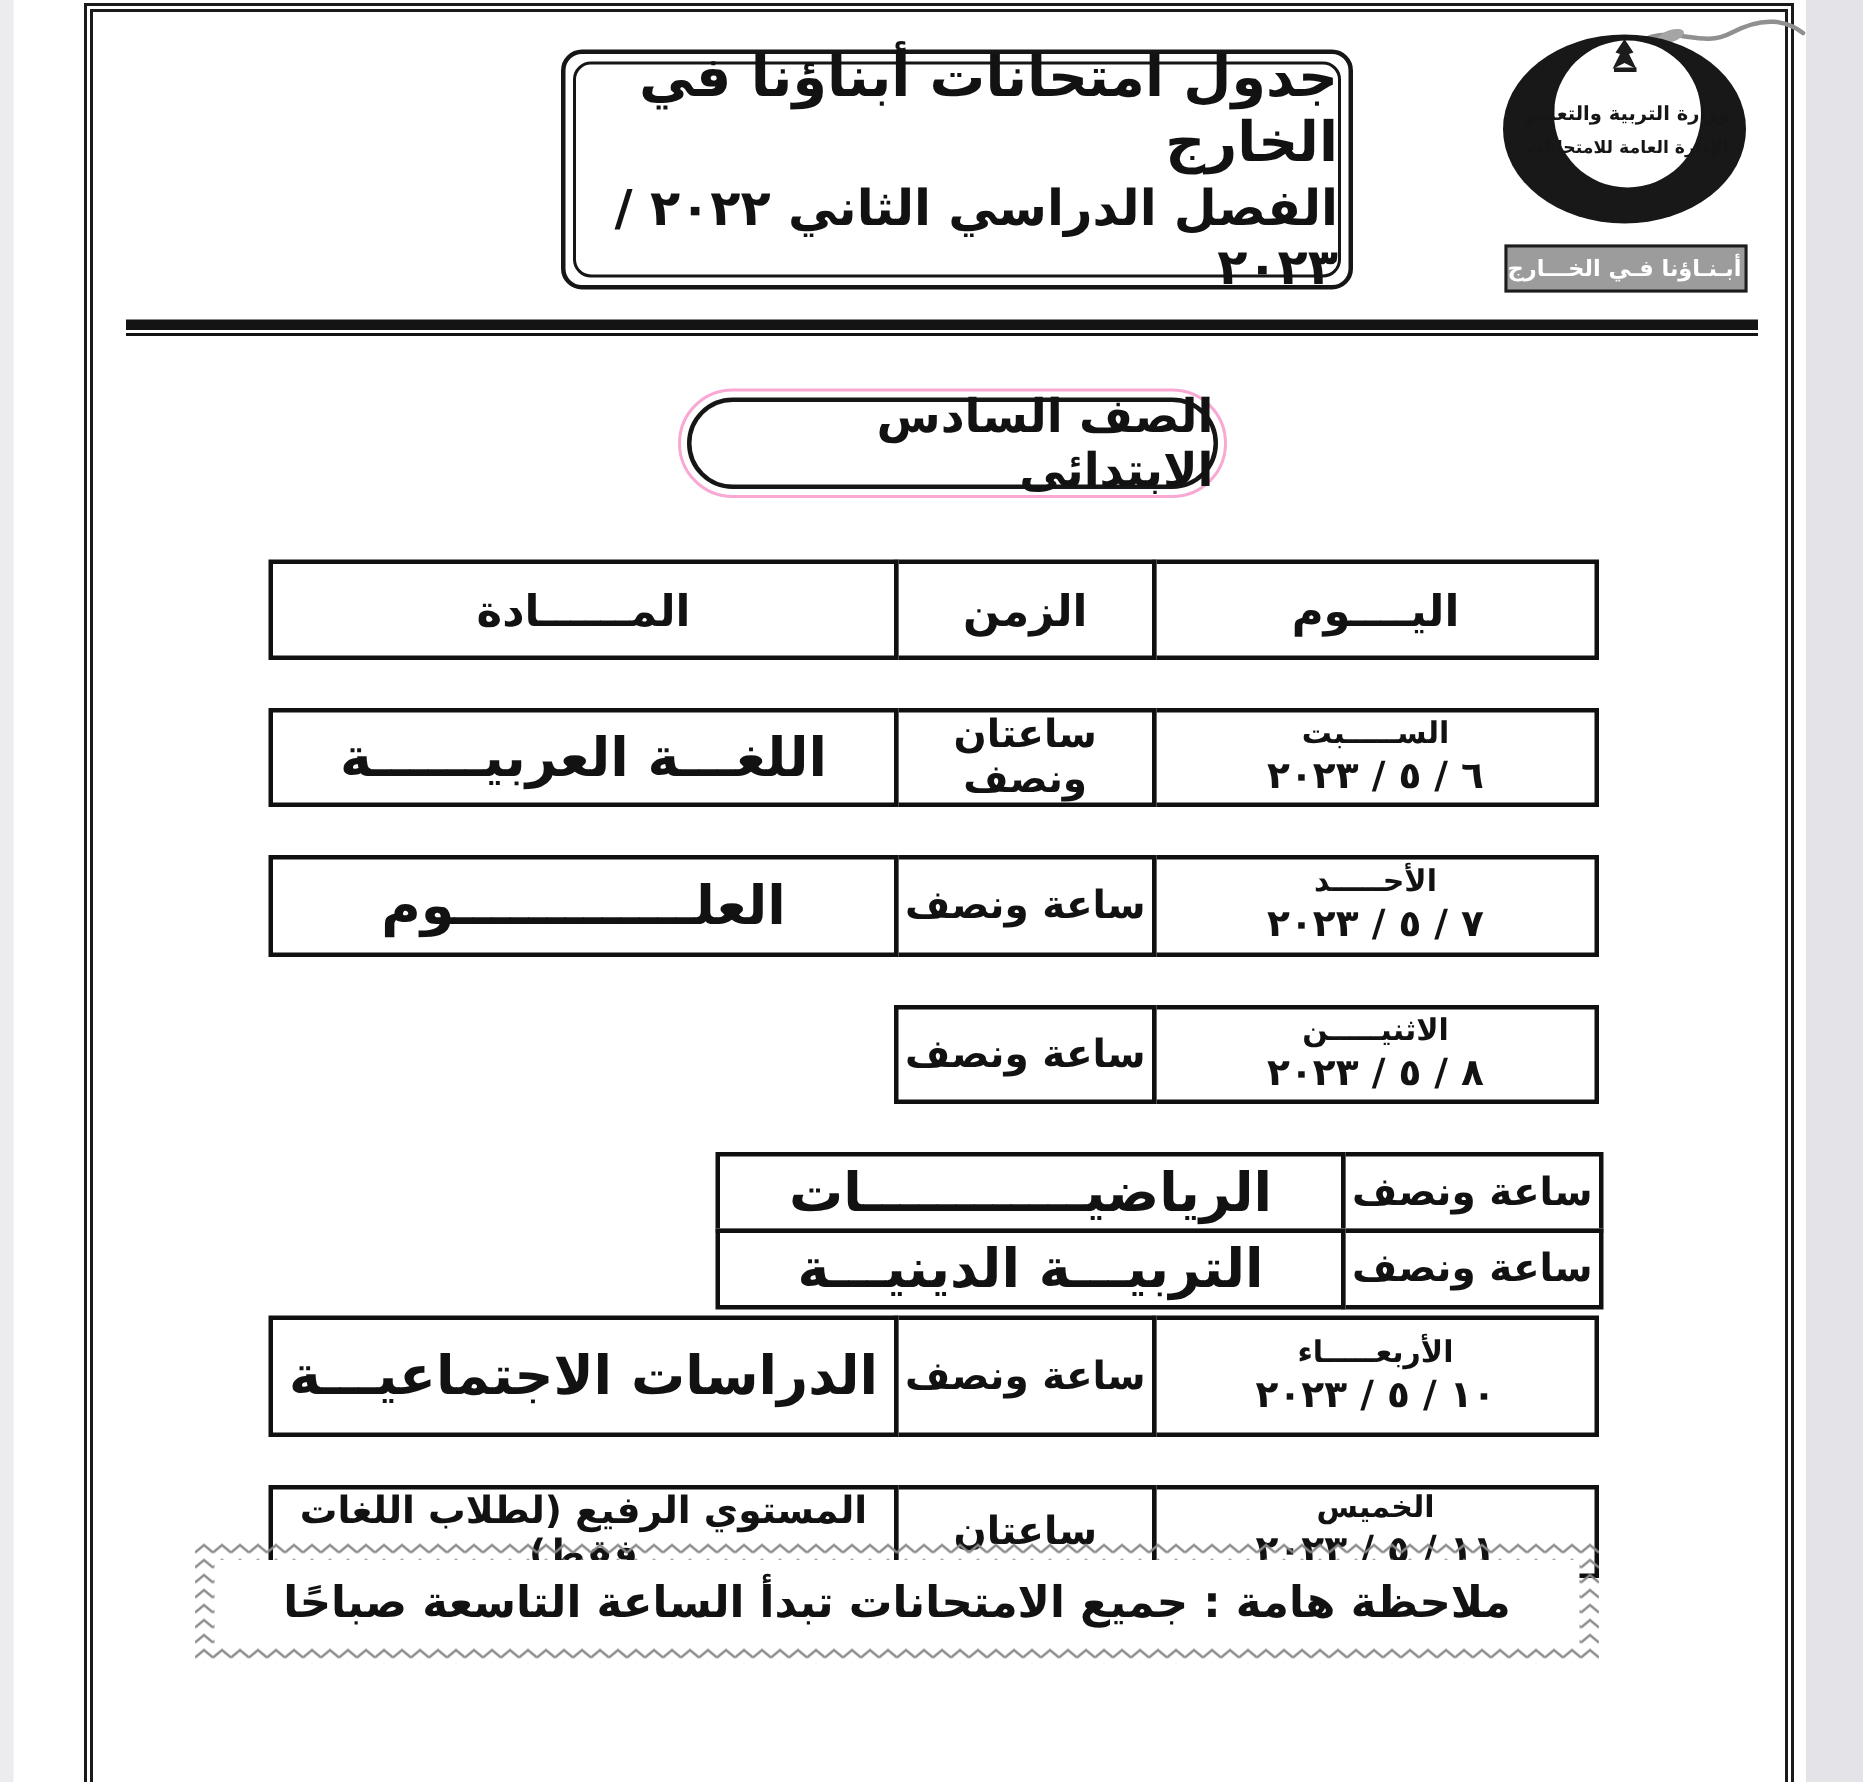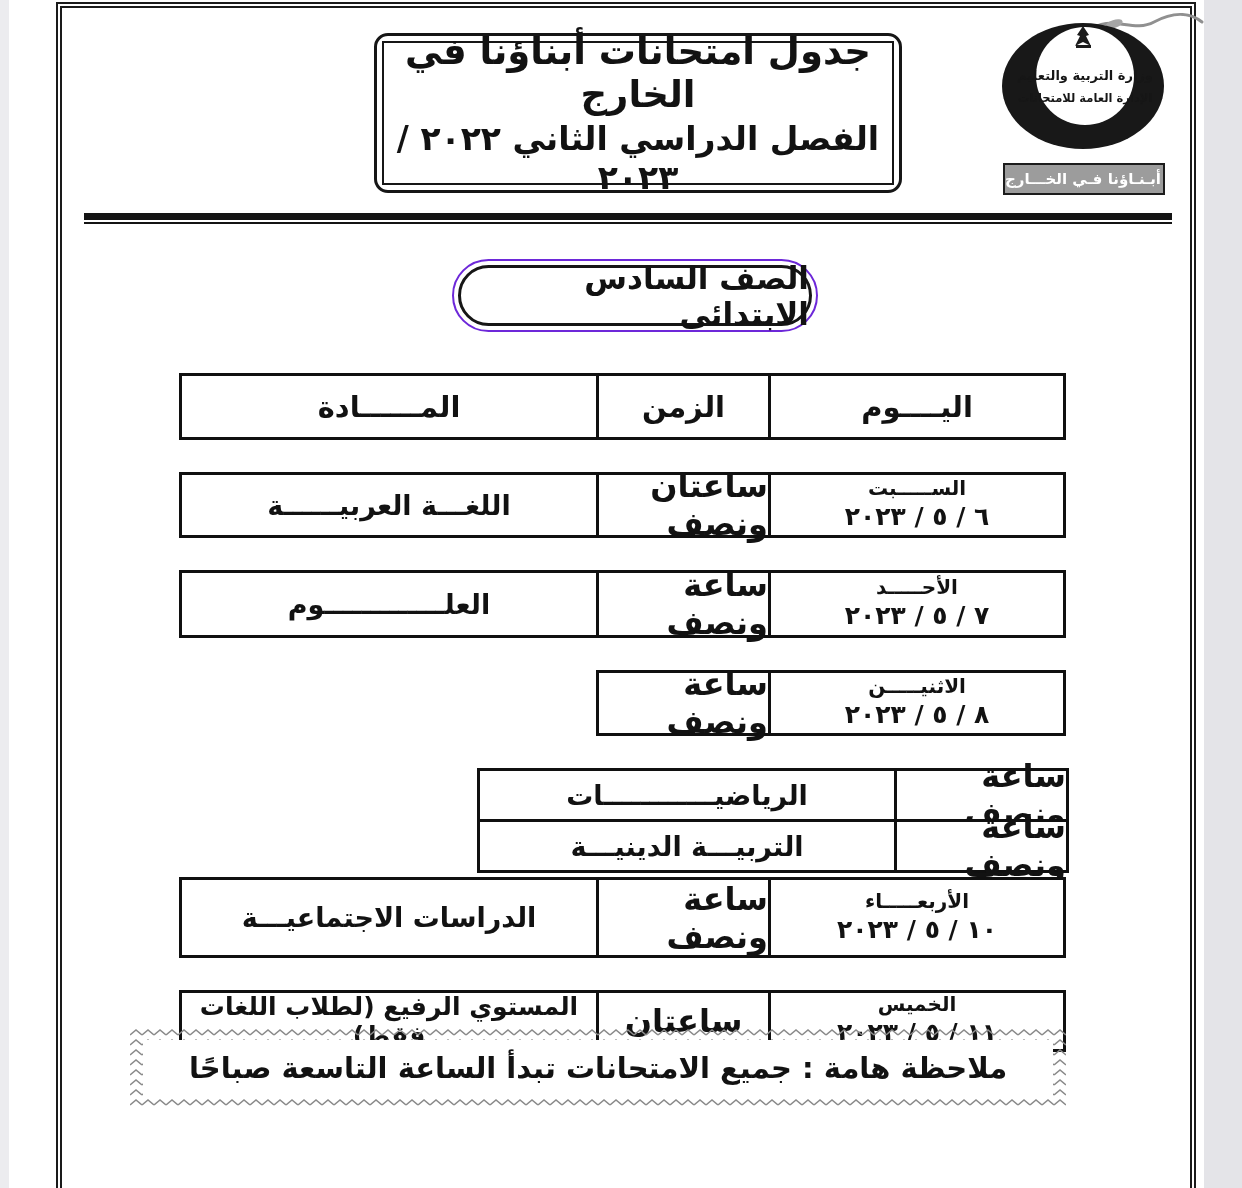--- a/index.html
+++ b/index.html
@@ -8,56 +8,56 @@
            overflow:hidden; color:#121212; }
   .strip-right{ position:absolute; right:0; top:0; width:38px; height:100%; background:#e4e4e8; }
   .strip-left{ position:absolute; left:0; top:0; width:9px; height:100%; background:#ececef; }
 
   .frame{ position:absolute; left:56px; top:2px; width:1140px; height:1380px;
           border:6px double #1a1a1a; }
 
   
   .title-box{ position:absolute; left:374px; top:33px; width:528px; height:160px;
               border:3px solid #161616; border-radius:14px; padding:5px; background:#fff; }
-  .title-box-inner{ height:100%; border:2px solid #161616; border-radius:0;
+  .title-box-inner{ height:100%; border:2px solid #161616; border-radius:12px;
               display:flex; flex-direction:column; justify-content:center; gap:3px;
-              text-align:center; font-weight:bold; direction:rtl; }
+              text-align:right; font-weight:bold; direction:rtl; }
   .title-line1{ font-size:37px; letter-spacing:0; }
   .title-line2{ font-size:33px; }
 
   
   .logo{ position:absolute; left:996px; top:18px; width:176px; text-align:center; }
   .logo-banner{ margin:3px auto 0; width:162px; border:2px solid #1c1c1c; background:#9c9c9c;
                 color:#ffffff; font-weight:bold; font-size:15px; padding:5px 2px;
                 direction:rtl; white-space:nowrap; }
 
   
   .rule{ position:absolute; left:84px; top:213px; width:1088px; }
   .rule-a{ height:7px; background:#141414; }
   .rule-b{ height:2px; background:#141414; margin-top:2px; }
 
   
   .pill{ position:absolute; left:452px; top:259px; width:366px; height:73px;
-         border:2px solid #6d28d9; border-radius:40px; padding:4px; background:#fff; }
+         border:2px solid #f9a8d4; border-radius:40px; padding:4px; background:#fff; }
   .pill-inner{ height:100%; border:3px solid #161616; border-radius:32px;
          display:flex; align-items:center; justify-content:center;
          font-size:31px; font-weight:bold; direction:rtl; }
 
   
   .sched{ position:absolute; left:176px; top:345px; width:890px; direction:rtl; }
   .band{ display:flex; margin-bottom:4px; }
   .cell{ border:3px solid #101010; background:#fff; display:flex; flex-direction:column;
          align-items:center; justify-content:center; font-weight:bold; text-align:center;margin-top:28px; }
   .cell + .cell, .subcol{ margin-right:-3px; }
   .col-day{ width:298px; } .col-time{ width:175px; } .col-subject{ width:420px; }
   .hdr{ font-size:29px; }
   .day-name{ font-size:20px; line-height:1.25; }
   .day-date{ font-size:25px; line-height:1.3; }
-  .t-time{ font-size:32px;text-align:right; }
-  .t-subj{ font-size:27px; }
+  .t-time{ font-size:26px; }
+  .t-subj{ font-size:36px; }
   .t-subj-small{ font-size:25px; }
   .subcol{ display:flex; flex-direction:column; }
   .subrow{ display:flex; }
   .subrow + .subrow{ margin-top:-3px; }
 
   
   .note{ position:absolute; left:130px; top:1027px; width:936px; height:82px; }
   .note svg{ position:absolute; inset:0; }
   .note-inner{ position:absolute; left:13px; top:13px; right:13px; bottom:13px; background:#fff;
          display:flex; align-items:center; justify-content:center;

